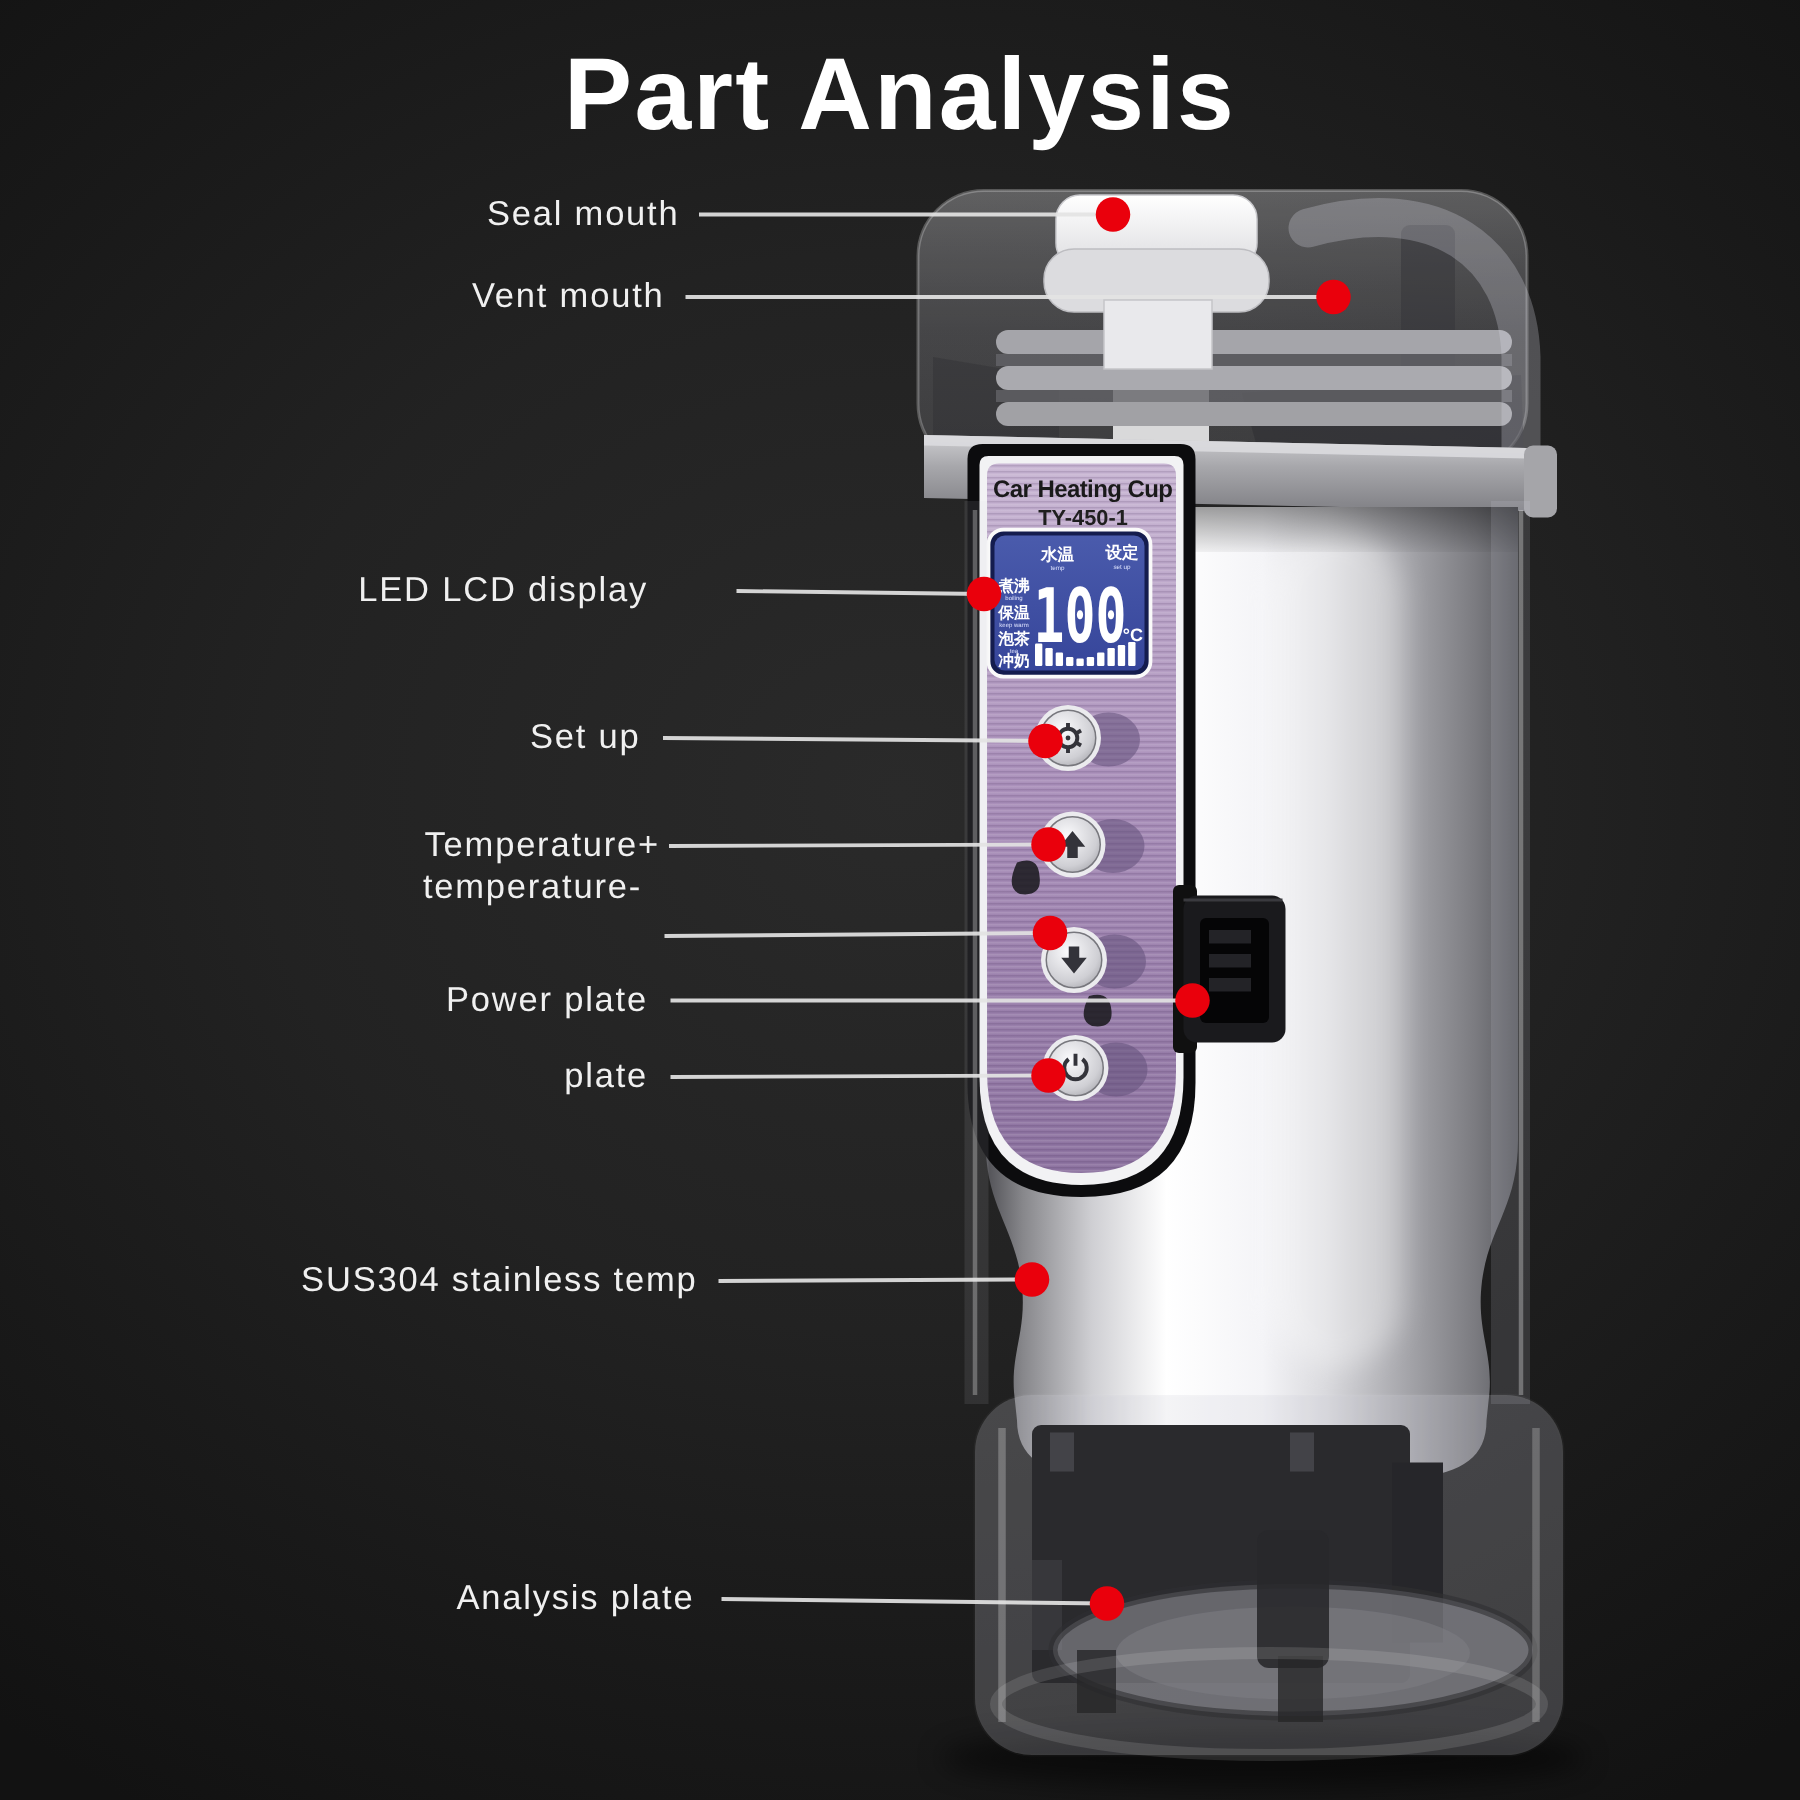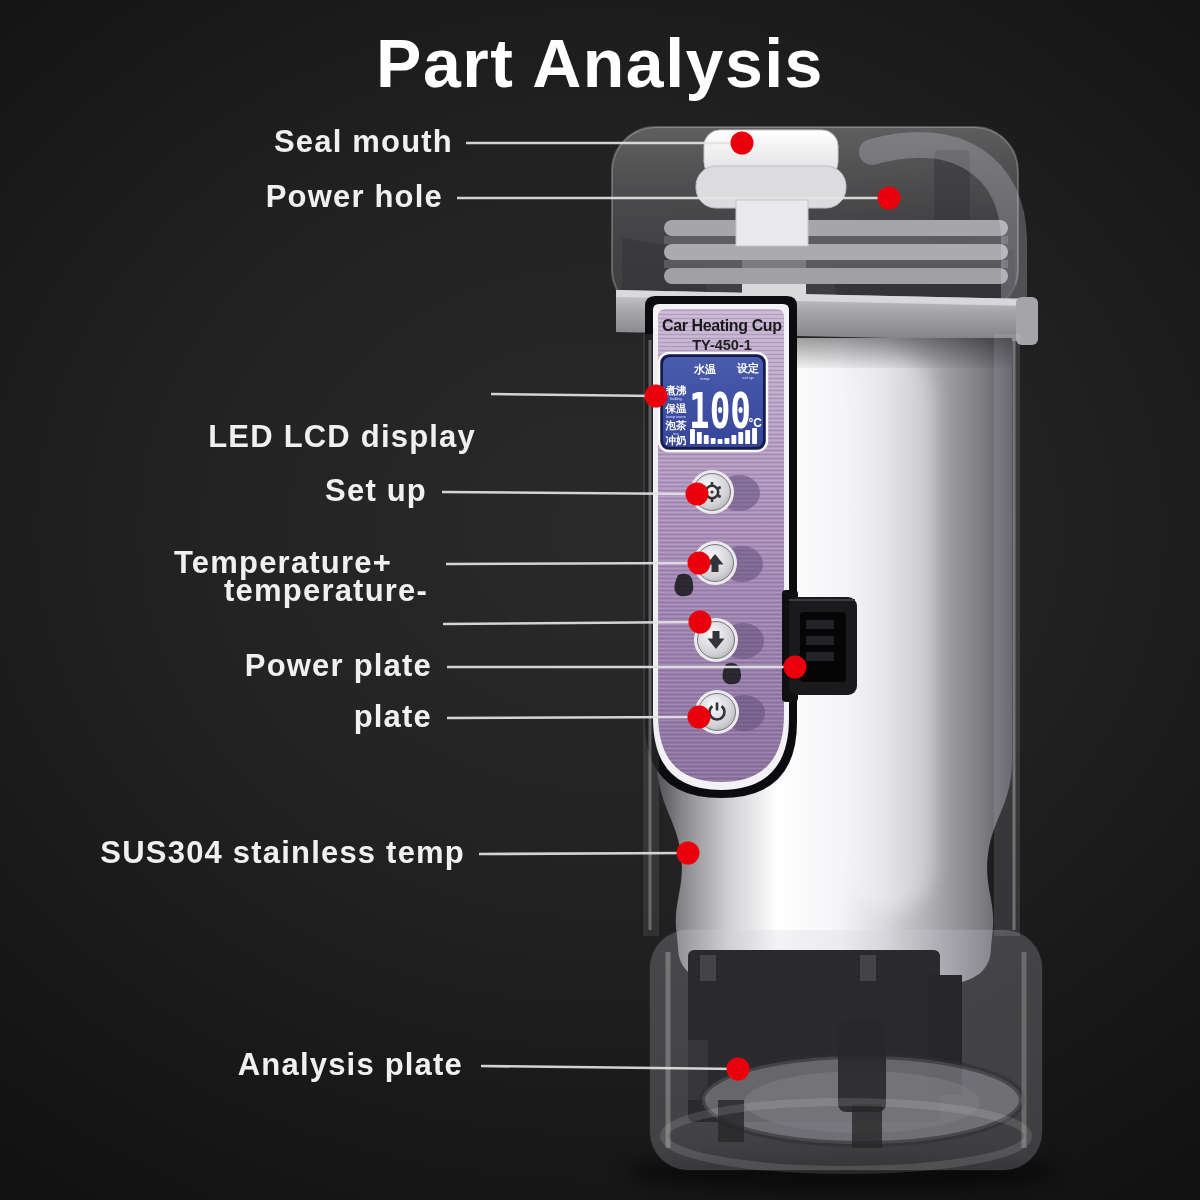--- a/index.html
+++ b/index.html
@@ -9,21 +9,21 @@
     font-family:"Liberation Sans", sans-serif;
   }
   .title{
     position:absolute;top:24px;left:0;width:100%;margin:0;
     text-align:center;color:#ffffff;font-size:68px;font-weight:800;letter-spacing:1.5px;
     font-family:"Liberation Sans", sans-serif;
   }
   svg.layer{position:absolute;left:0;top:0;width:1200px;height:1200px;}
   .callout-label{
     position:absolute;transform:translateY(-52%);white-space:nowrap;
-    color:#f0f0f0;font-size:31px;font-weight:700;letter-spacing:1.2px;
+    color:#f0f0f0;font-size:23px;font-weight:400;letter-spacing:1.2px;
     font-family:"Liberation Sans", sans-serif;
   }
 </style>
 </head>
 <body>
 
 <div class="stage">
 
   <h1 class="title">Part Analysis</h1>
 
@@ -265,24 +265,24 @@
       <line x1="447" y1="718" x2="699" y2="717" stroke="#e3e3e3" stroke-width="2.6" stroke-opacity="0.92"></line>
       <circle cx="699" cy="717" r="11.5" fill="#ea000c"></circle>
       <line x1="479" y1="854" x2="688" y2="853" stroke="#e3e3e3" stroke-width="2.6" stroke-opacity="0.92"></line>
       <circle cx="688" cy="853" r="11.5" fill="#ea000c"></circle>
       <line x1="481" y1="1066" x2="738" y2="1069" stroke="#e3e3e3" stroke-width="2.6" stroke-opacity="0.92"></line>
       <circle cx="738" cy="1069" r="11.5" fill="#ea000c"></circle>
     </svg>
 
   <div id="labels">
       <div class="callout-label" style="right: 747px; top: 143px;">Seal mouth</div>
-      <div class="callout-label" style="right: 757px; top: 198px;">Power hole</div>
-      <div class="callout-label" style="right: 724px; top: 394px; margin-top: 44px;">LED LCD display</div>
+      <div class="callout-label" style="right: 757px; top: 198px;">Vent mouth</div>
+      <div class="callout-label" style="right: 768px; top: 394px;">LED LCD display</div>
       <div class="callout-label" style="right: 773px; top: 492px;">Set up</div>
-      <div class="callout-label" style="right: 808px; top: 564px;">Temperature+</div>
+      <div class="callout-label" style="right: 760px; top: 564px;">Temperature+</div>
       <div class="callout-label" style="right: 772px; top: 592px;">temperature-</div>
       <div class="callout-label" style="right: 768px; top: 667px;">Power plate</div>
       <div class="callout-label" style="right: 768px; top: 718px;">plate</div>
       <div class="callout-label" style="right: 735px; top: 854px;">SUS304 stainless temp</div>
       <div class="callout-label" style="right: 737px; top: 1066px;">Analysis plate</div>
     </div>
 
 </div>
 
 </body></html>

